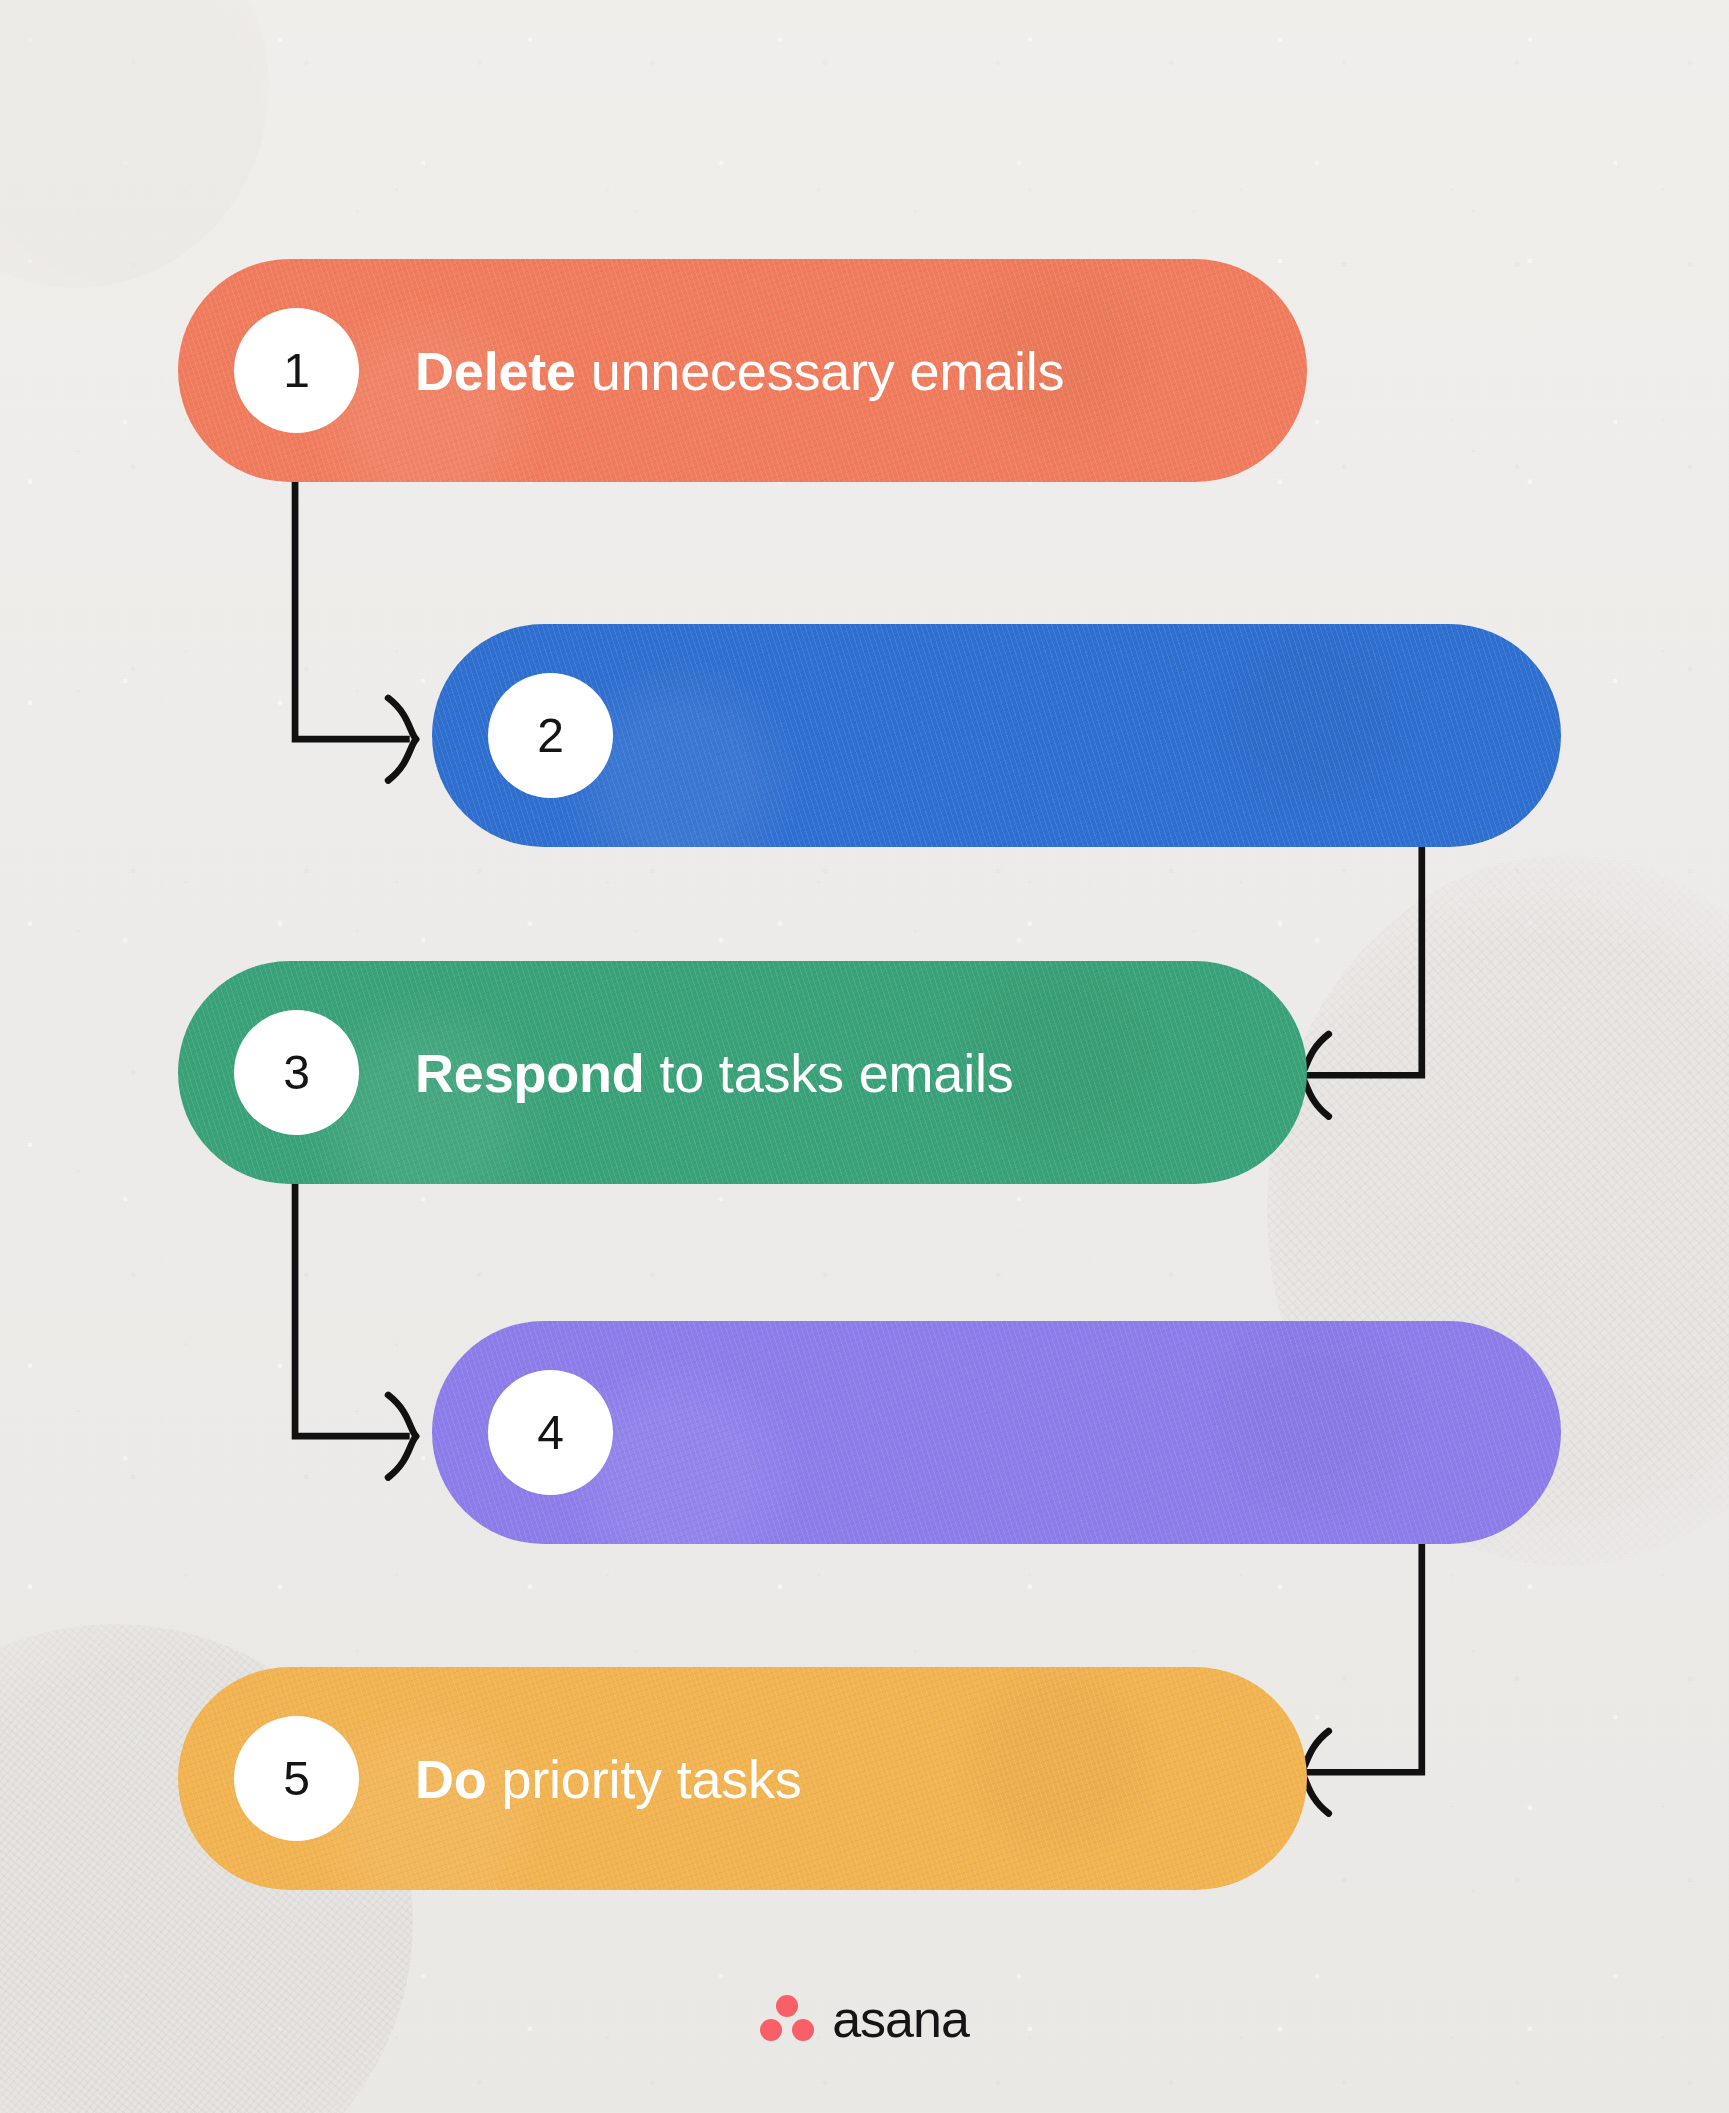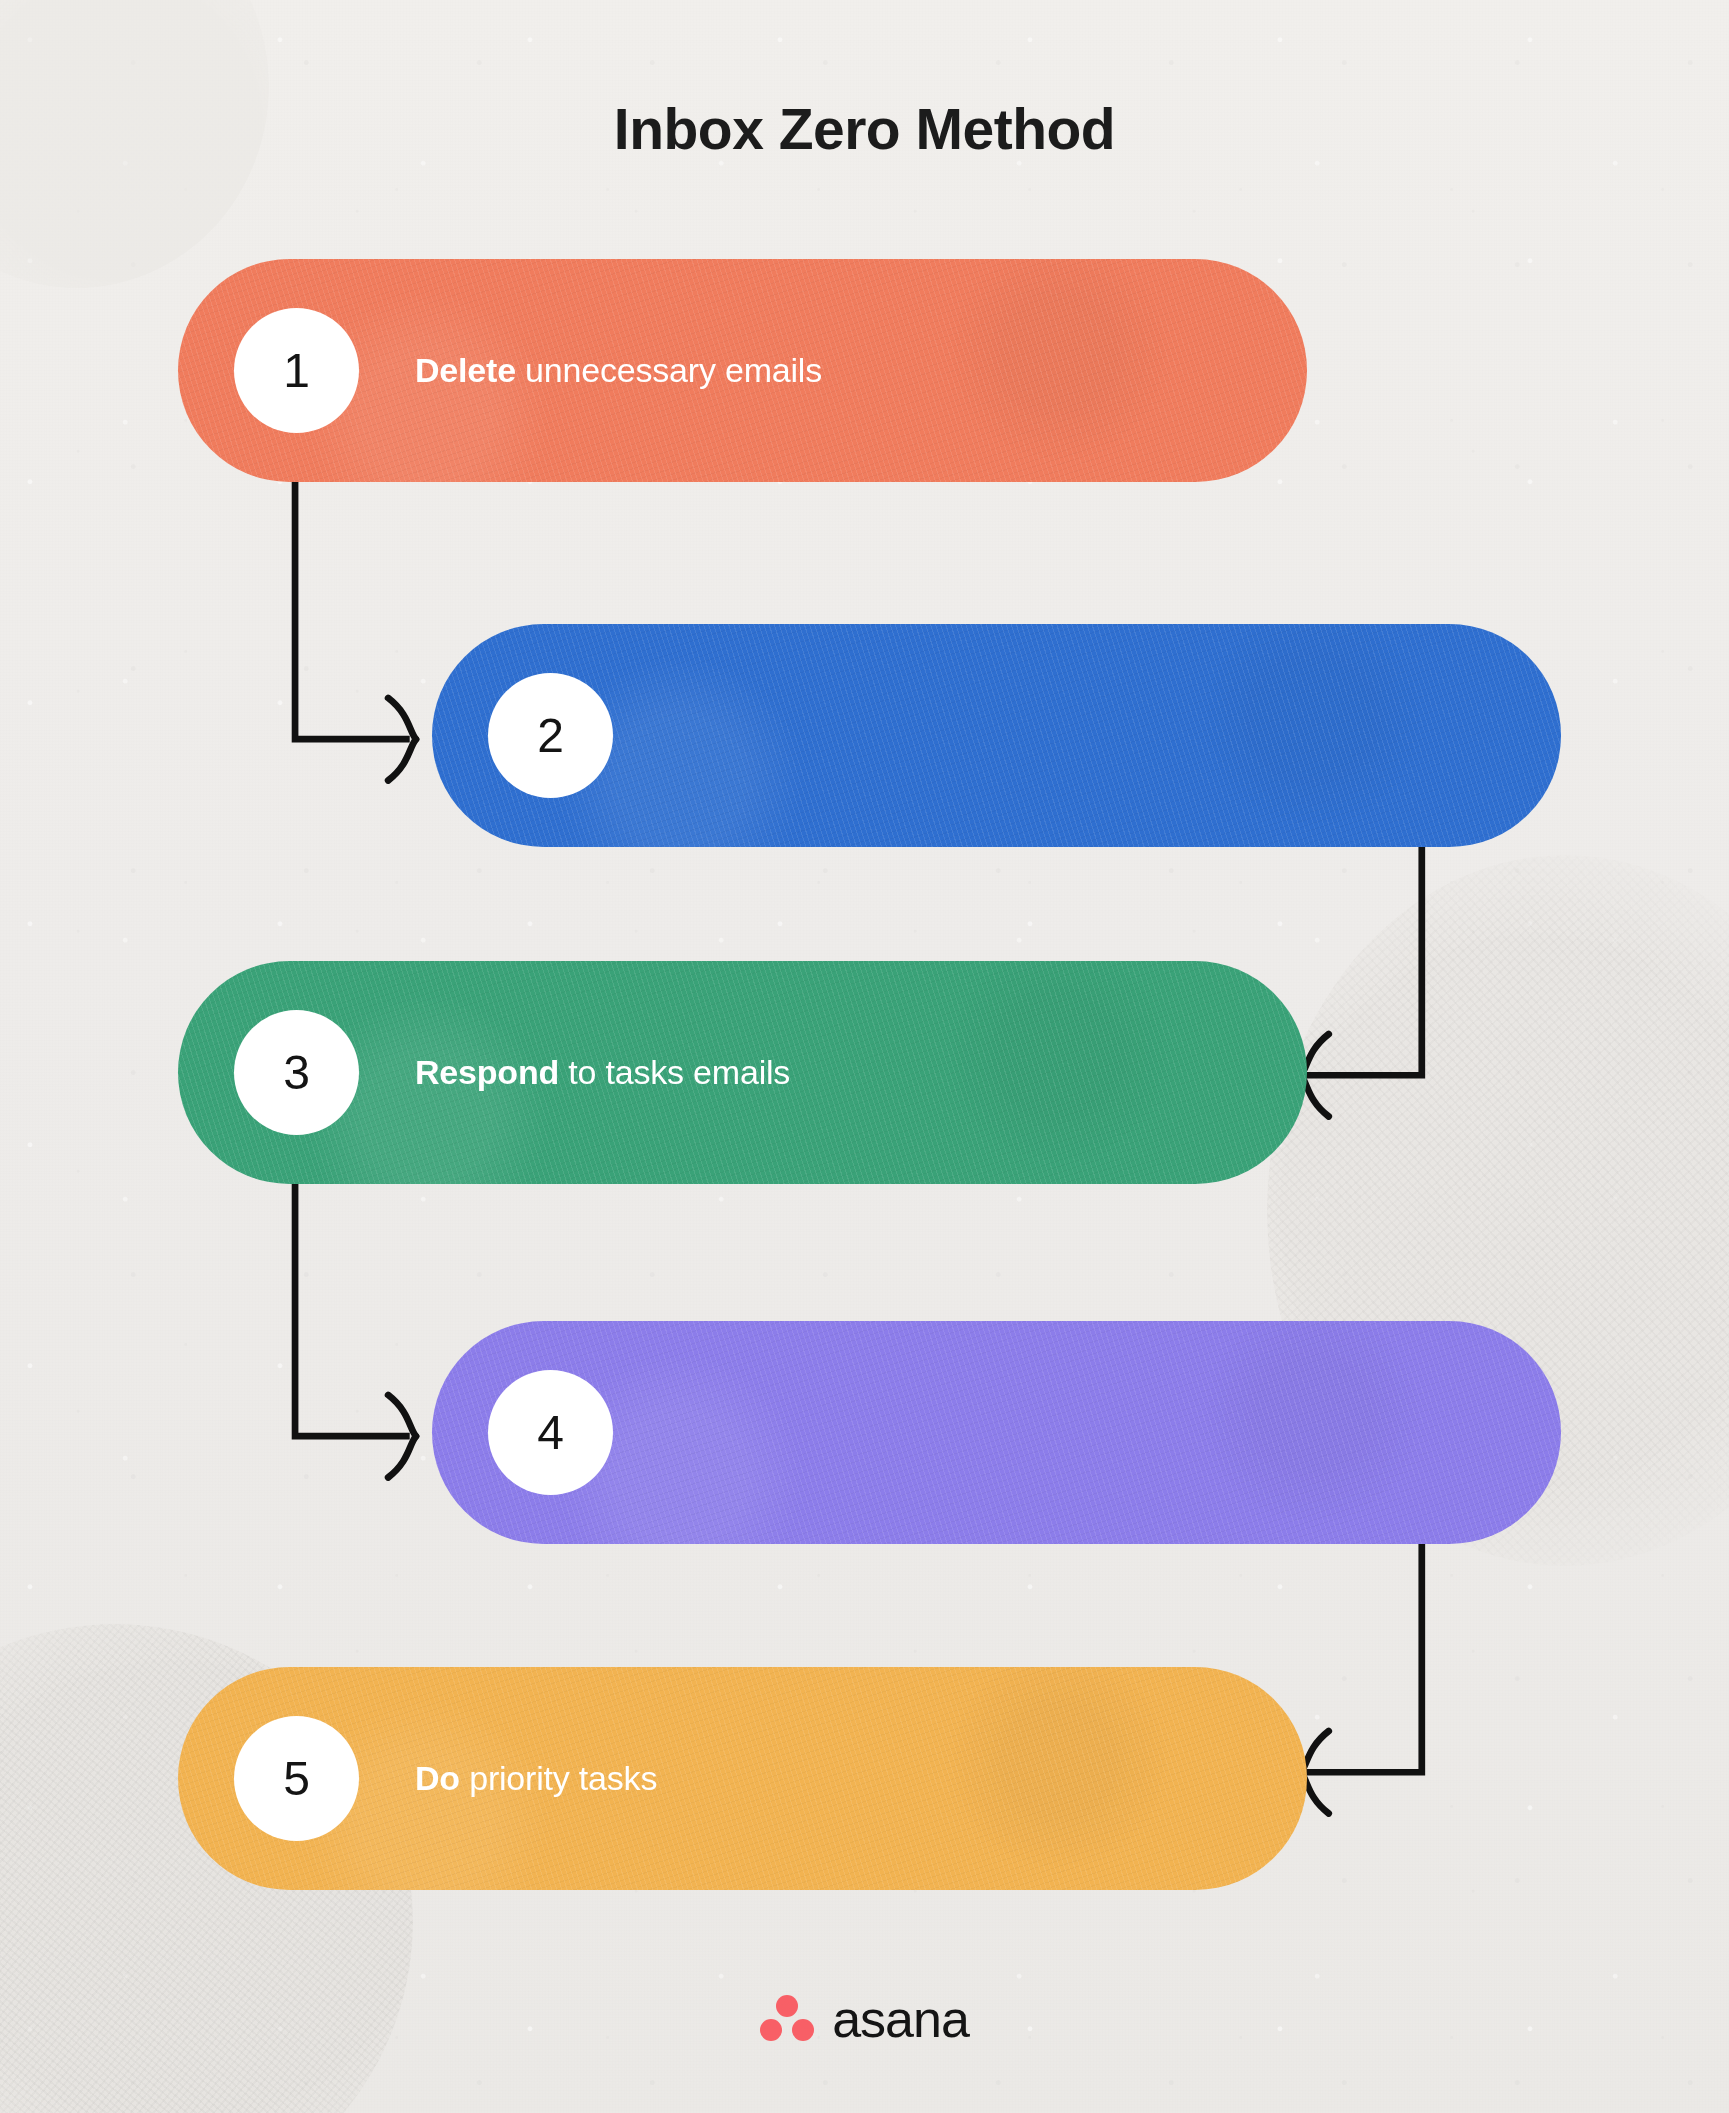--- a/index.html
+++ b/index.html
@@ -129,21 +129,21 @@
     justify-content: center;
     font-size: 48px;
     font-weight: 500;
     color: #141414;
     flex: 0 0 auto;
     z-index: 2;
   }
   .steplabel {
     position: relative;
     color: #ffffff;
-    font-size: 34px;
+    font-size: 54px;
     font-weight: 400;
     white-space: nowrap;
     z-index: 2;
     letter-spacing: -0.2px;
   }
   .steplabel b {
     font-weight: bold;
   }
 
   
@@ -186,21 +186,20 @@
 </head>
 <body>
 
 <div id="canvas" style="background-color: rgb(239, 237, 234);">
   <div id="grain"></div>
 
   <div class="wm wm-topleft"></div>
   <div class="wm wm-right"></div>
   <div class="wm wm-bottomleft"></div>
 
-  <div id="title">Inbox Zero Method</div>
 
   <svg class="connector" style="left:240px; top:461px;" width="231" height="307" viewBox="0 0 240 320">
     <path d="M57 0 L57 290 L173 290" fill="none" stroke="#111111" stroke-width="7" stroke-linecap="square"></path>
     <path d="M154 247 C 176 264 176 282 183 290" fill="none" stroke="#111111" stroke-width="7" stroke-linecap="round"></path>
     <path d="M154 333 C 176 316 176 298 183 290" fill="none" stroke="#111111" stroke-width="7" stroke-linecap="round"></path>
   </svg>
 
   <svg class="connector" style="left:1297px; top:821px;" width="240" height="307" viewBox="0 0 250 320">
     <path d="M130 0 L130 265 L12 265" fill="none" stroke="#111111" stroke-width="7" stroke-linecap="square"></path>
     <path d="M33 222 C 11 239 11 257 4 265" fill="none" stroke="#111111" stroke-width="7" stroke-linecap="round"></path>

